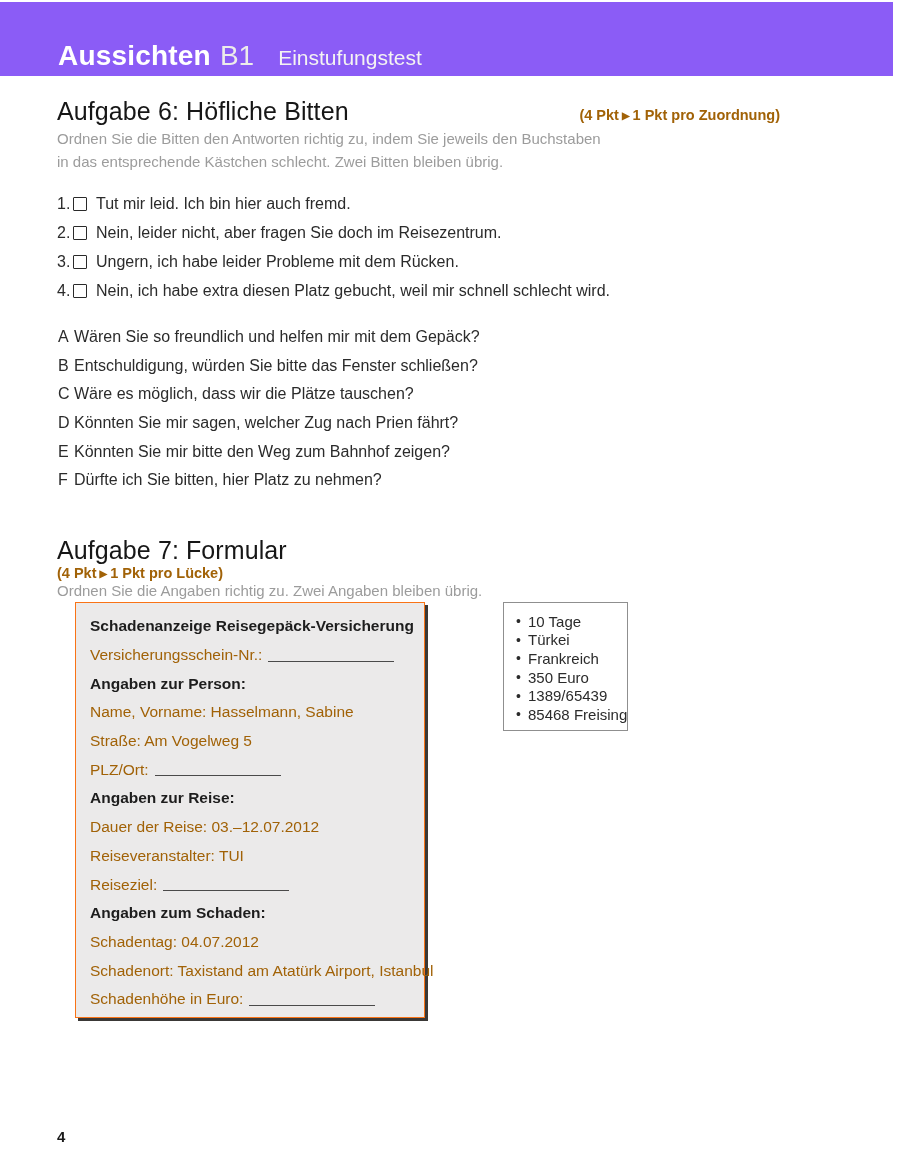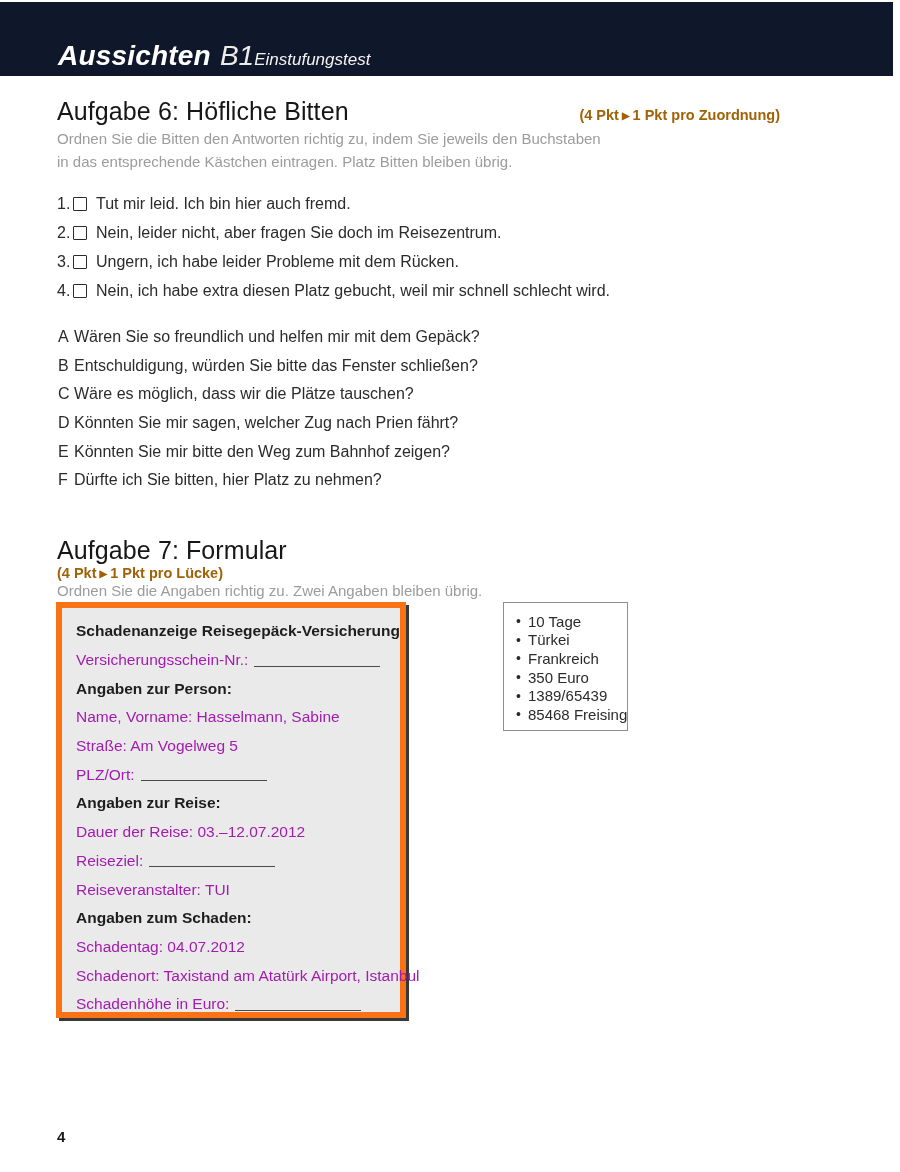--- a/index.html
+++ b/index.html
@@ -8,76 +8,76 @@
     position:relative; width:900px; height:1172px; background:#ffffff;
     font-family:"Liberation Sans", sans-serif; color:#2b2b2b; overflow:hidden;
   }
   
   .hdr {
     position:absolute; top:2px; left:0; width:893px; height:74px;
     display:flex; align-items:baseline; padding:38px 0 0 58px;
   }
   .hdr .brand { font-size:28px; font-weight:bold; color:#ffffff; letter-spacing:0.2px; }
   .hdr .level { font-size:28px; font-weight:normal; color:#edecea; margin-left:9px; }
-  .hdr .sub   { font-size:17px; font-weight:normal; color:#f4f3f2; }
+  .hdr .sub   { font-size:21px; font-weight:normal; color:#f4f3f2; margin-left:24px; }
 
   
   .sec-head { position:absolute; left:57px; width:723px; display:flex; justify-content:space-between; align-items:baseline; }
   .sec-title { font-size:25px; font-weight:normal; color:#161616; letter-spacing:0.1px; }
   .sec-points { font-size:14.5px; font-weight:bold; color:#a16207; white-space:nowrap; }
   .sec-points .arrow { font-size:10px; vertical-align:1px; padding:0 3px; }
 
   .instr { position:absolute; left:57px; font-size:15px; line-height:22.5px; color:#9c9c9c; }
 
   
   .items { position:absolute; left:57px; top:189px; }
   .item-row { display:flex; align-items:center; height:29px; font-size:16px; color:#2b2b2b; }
   .item-num { width:16px; flex:0 0 16px; }
   .cbox { width:14px; height:14px; flex:0 0 14px; border:1.5px solid #2a2a2a; background:#fff; border-radius:1px; margin-right:9px; }
   .opts { position:absolute; left:58px; top:323px; }
   .opt-row { display:flex; align-items:center; height:28.6px; font-size:16px; color:#2b2b2b; }
   .opt-letter { width:16px; flex:0 0 16px; }
 
   
   .form-box {
-    position:absolute; left:56px; top:602px; width:350px; height:416px;
-    background:#ebeaea; border:6px solid #f97316; box-shadow:3px 3px 0 #3a3836;
+    position:absolute; left:75px; top:602px; width:350px; height:416px;
+    background:#ebeaea; border:1px solid #f97316; box-shadow:3px 3px 0 #3a3836;
     padding:9px 15px 0 14px;
   }
-  .f-line { height:28.7px; display:flex; align-items:center; font-size:15.5px; color:#a21caf; white-space:nowrap; }
+  .f-line { height:28.7px; display:flex; align-items:center; font-size:15.5px; color:#a16207; white-space:nowrap; }
   .f-line.bold { font-weight:bold; color:#1d1d1d; }
   .blank { display:inline-block; width:126px; border-bottom:1px solid #4a4a4a; height:13px; margin-left:6px; }
 
   .ans-box {
     position:absolute; left:503px; top:602px; width:125px; height:129px;
     background:#fff; border:1px solid #8f8f8f; padding:9px 0 0 12px;
   }
   .ans-row { display:flex; align-items:center; height:18.6px; font-size:15px; color:#2b2b2b; white-space:nowrap; }
   .bullet { width:12px; flex:0 0 12px; font-size:14px; color:#2b2b2b; }
 
   .page-num { position:absolute; left:57px; top:1128px; font-size:15px; font-weight:bold; color:#1a1a1a; }
 </style>
 </head>
 <body>
 
 <div class="page">
 
-  <div class="hdr" id="hdr" style="background: #0f172a; font-style: italic;">
+  <div class="hdr" id="hdr" style="background: #8b5cf6;">
     <span class="brand">Aussichten</span>
     <span class="level">B1</span>
     <span class="sub">Einstufungstest</span>
   </div>
 
   <div class="sec-head" style="top:97px;">
     <span class="sec-title">Aufgabe 6: Höfliche Bitten</span>
     <span class="sec-points"><span>(4 Pkt</span><span class="arrow">▶</span><span>1 Pkt pro Zuordnung)</span></span>
   </div>
   <div class="instr" style="top:128px;">
     <div>Ordnen Sie die Bitten den Antworten richtig zu, indem Sie jeweils den Buchstaben</div>
-    <div>in das entsprechende Kästchen eintragen. Platz Bitten bleiben übrig.</div>
+    <div>in das entsprechende Kästchen schlecht. Zwei Bitten bleiben übrig.</div>
   </div>
 
   <div class="items">
     <div class="item-row">
       <span class="item-num">1.</span>
       <span class="cbox"></span>
       <span>Tut mir leid. Ich bin hier auch fremd.</span>
     </div>
     <div class="item-row">
       <span class="item-num">2.</span>
@@ -139,25 +139,25 @@
     </div>
     <div class="f-line bold">Angaben zur Person:</div>
     <div class="f-line">Name, Vorname: Hasselmann, Sabine</div>
     <div class="f-line">Straße: Am Vogelweg 5</div>
     <div class="f-line">
       <span>PLZ/Ort:</span>
       <span class="blank"></span>
     </div>
     <div class="f-line bold">Angaben zur Reise:</div>
     <div class="f-line">Dauer der Reise: 03.–12.07.2012</div>
+    <div class="f-line">Reiseveranstalter: TUI</div>
     <div class="f-line">
       <span>Reiseziel:</span>
       <span class="blank"></span>
     </div>
-    <div class="f-line">Reiseveranstalter: TUI</div>
     <div class="f-line bold">Angaben zum Schaden:</div>
     <div class="f-line">Schadentag: 04.07.2012</div>
     <div class="f-line">Schadenort: Taxistand am Atatürk Airport, Istanbul</div>
     <div class="f-line">
       <span>Schadenhöhe in Euro:</span>
       <span class="blank"></span>
     </div>
   </div>
 
   <div class="ans-box">

